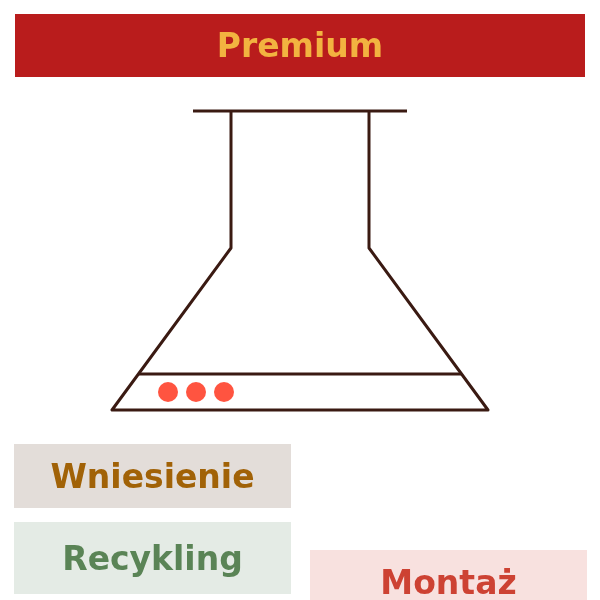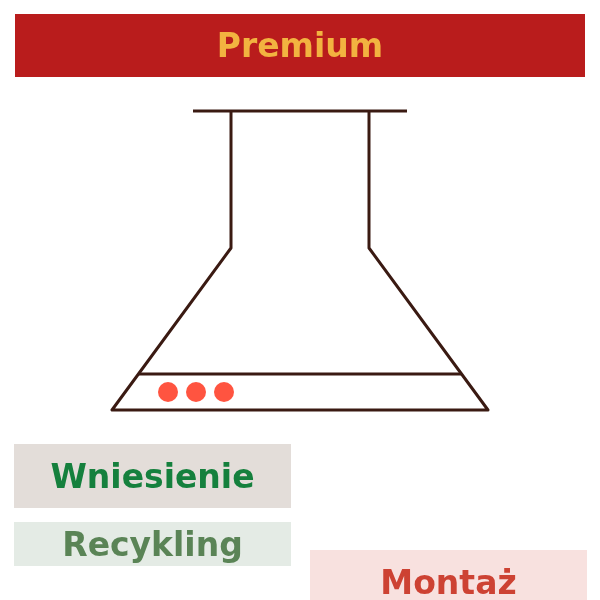--- a/index.html
+++ b/index.html
@@ -3,22 +3,22 @@
   <meta charset="utf-8">
   <style>
     html, body { margin: 0; padding: 0; background: #ffffff; }
     body { width: 600px; height: 600px; position: relative; overflow: hidden;
       font-family: "DejaVu Sans", "Liberation Sans", sans-serif; }
     .tag { position: absolute; display: flex; align-items: center; justify-content: center;
       font-weight: bold; }
     #premium { left: 15px; top: 14px; width: 570px; height: 63px; background: #b91c1c;
       color: #f2b340; font-size: 33px; }
     #wniesienie { left: 14px; top: 444px; width: 277px; height: 64px; background: #e3ddd9;
-      color: #15803d; font-size: 33px; }
-    #recykling { left: 14px; top: 522px; width: 277px; height: 44px; background: #e4ebe5;
+      color: #a16207; font-size: 33px; }
+    #recykling { left: 14px; top: 522px; width: 277px; height: 72px; background: #e4ebe5;
       color: #5a8456; font-size: 33px; }
     #montaz { left: 310px; top: 550px; width: 277px; height: 64px; background: #f8e1df;
       color: #cd4233; font-size: 33px; }
     #hood { position: absolute; left: 0; top: 0; width: 600px; height: 600px; }
   </style>
 </head>
 <body>
 
 <div id="premium" class="tag">
   <span>Premium</span>

